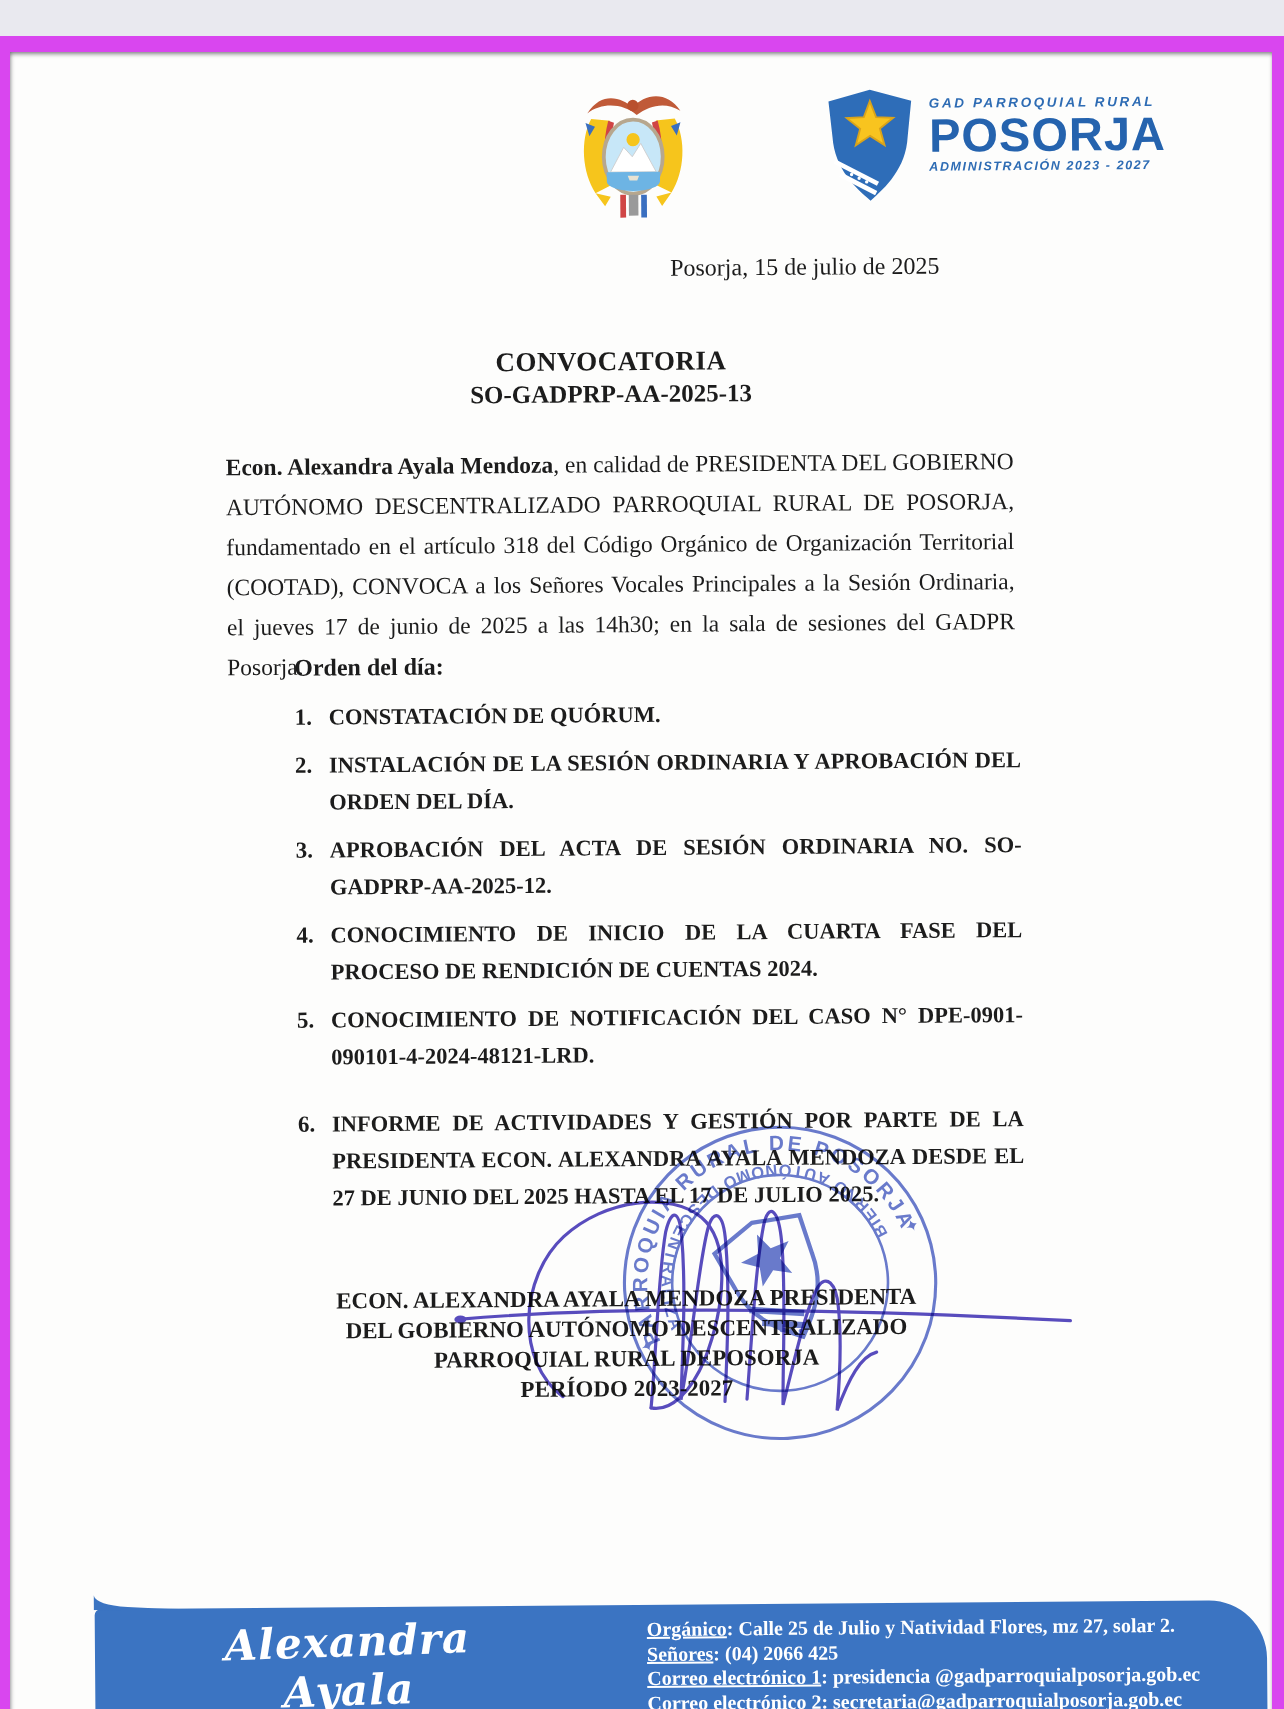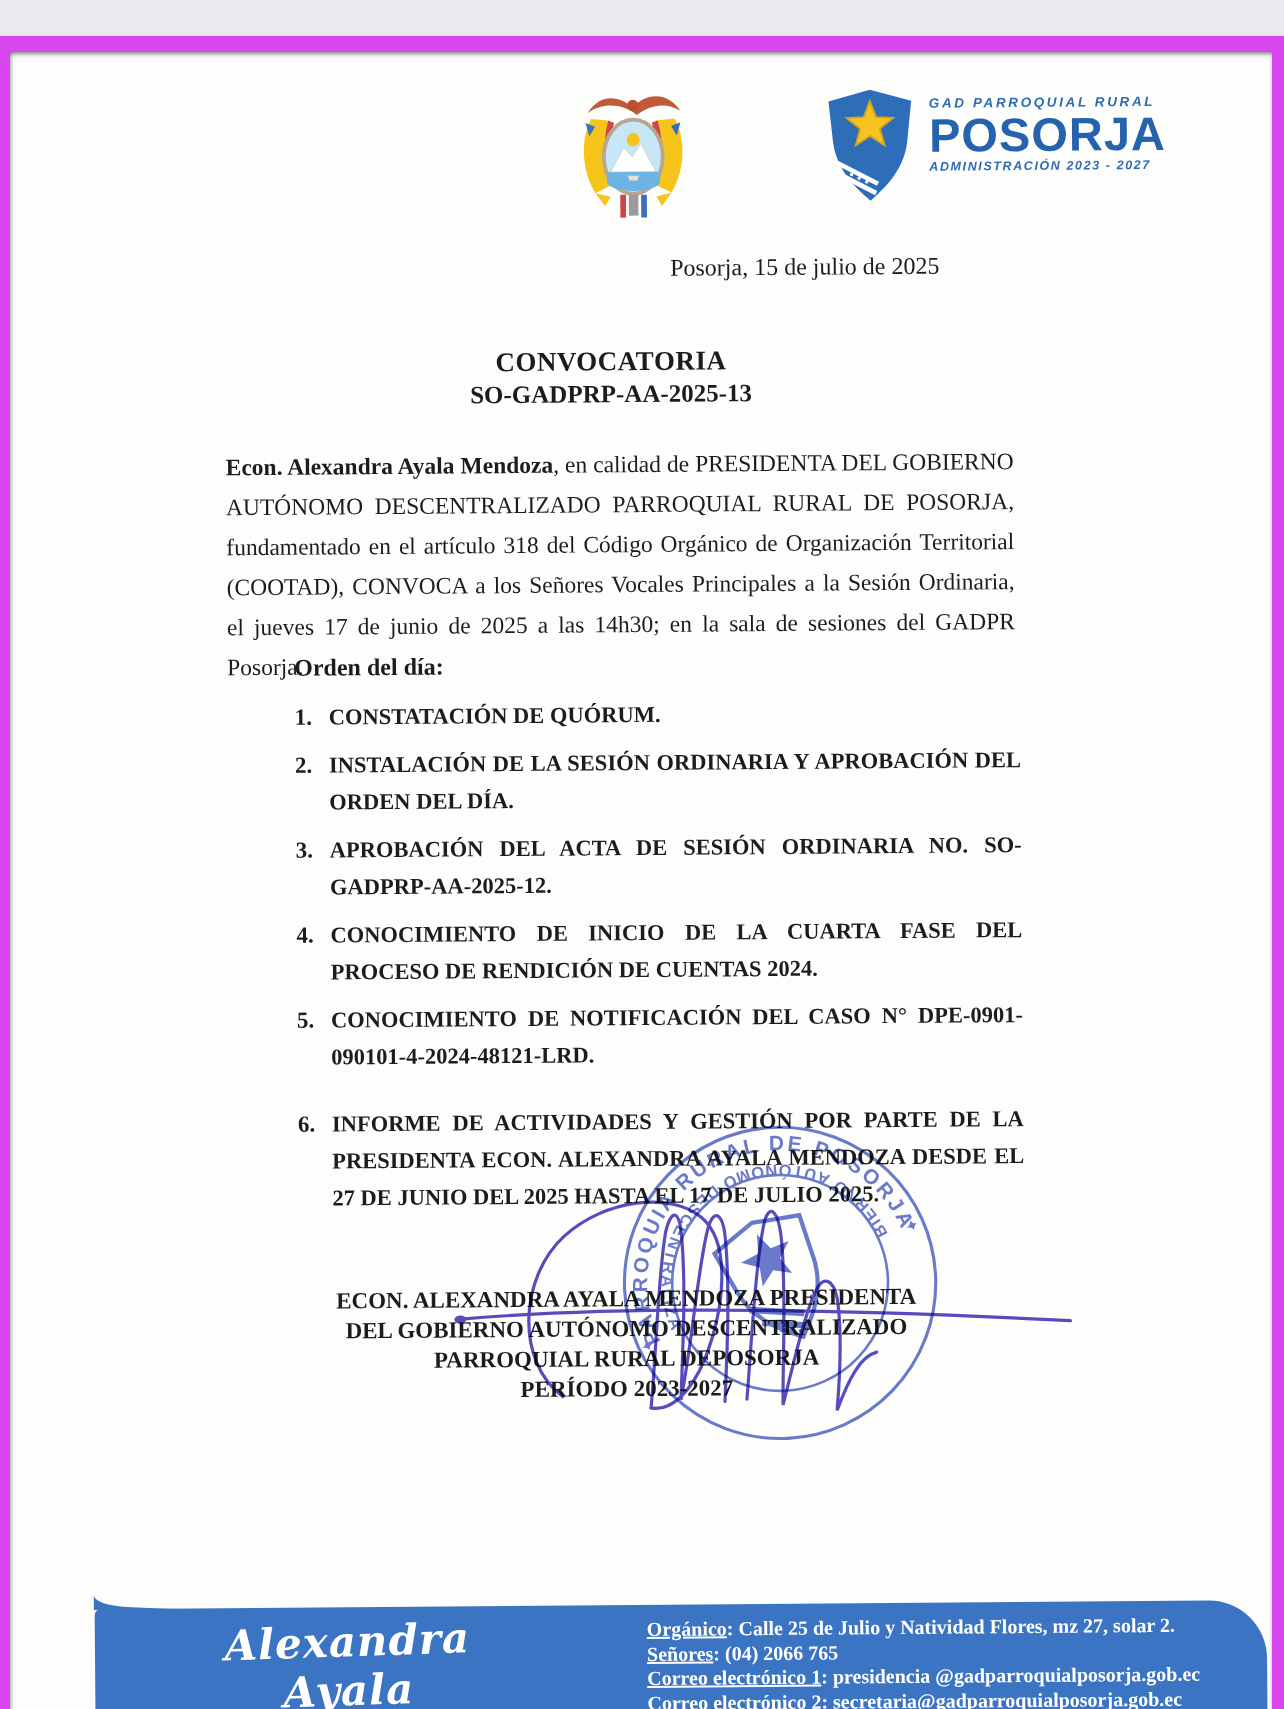--- a/index.html
+++ b/index.html
@@ -198,21 +198,21 @@
         <svg class="banner-tip" viewBox="0 0 130 16" preserveAspectRatio="none">
           <path d="M0,16 L0,1 Q3,11 34,13 Q80,16 130,16 Z" fill="#3b74c2"></path>
         </svg>
         <div class="banner-left">
           <div class="script-name">Alexandra Ayala</div>
           <div class="role">Presidenta 2023 - 2027</div>
 
         </div>
         <div class="banner-right">
           <div><span class="u">Orgánico</span><span>: Calle 25 de Julio y Natividad Flores, mz 27, solar 2.</span></div>
-          <div><span class="u">Señores</span><span>: (04) 2066 765</span></div>
+          <div><span class="u">Señores</span><span>: (04) 2066 425</span></div>
           <div><span class="u">Correo electrónico 1</span><span>: presidencia @gadparroquialposorja.gob.ec</span></div>
           <div><span class="u">Correo electrónico 2</span><span>: secretaria@gadparroquialposorja.gob.ec</span></div>
           <div class="city">Posorja - Ecuador</div>
         </div>
       </div>
 
     </div>
   </div>
 </div>
 

